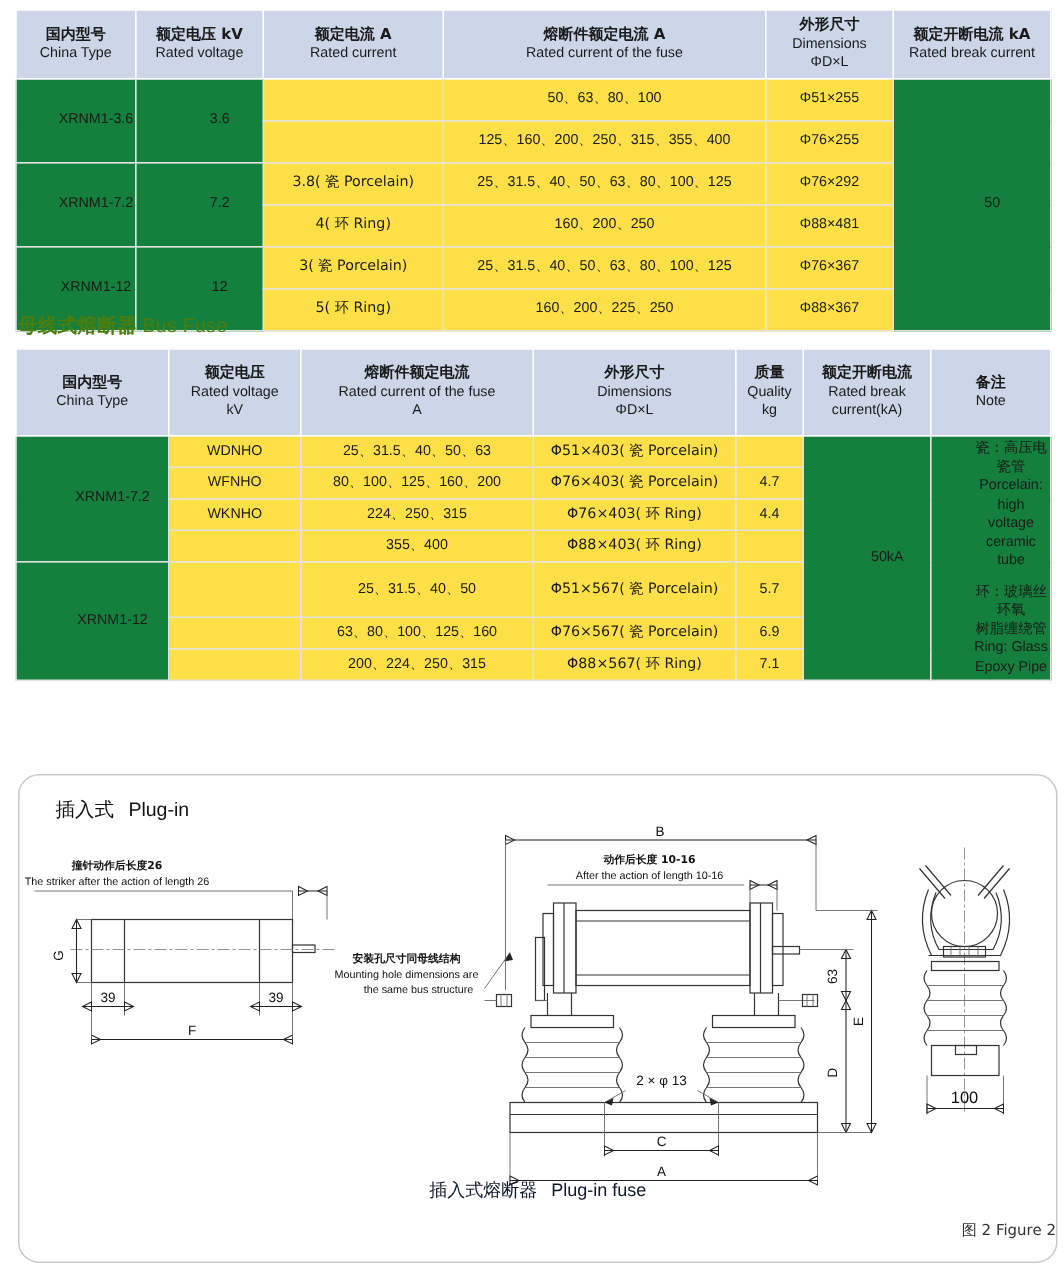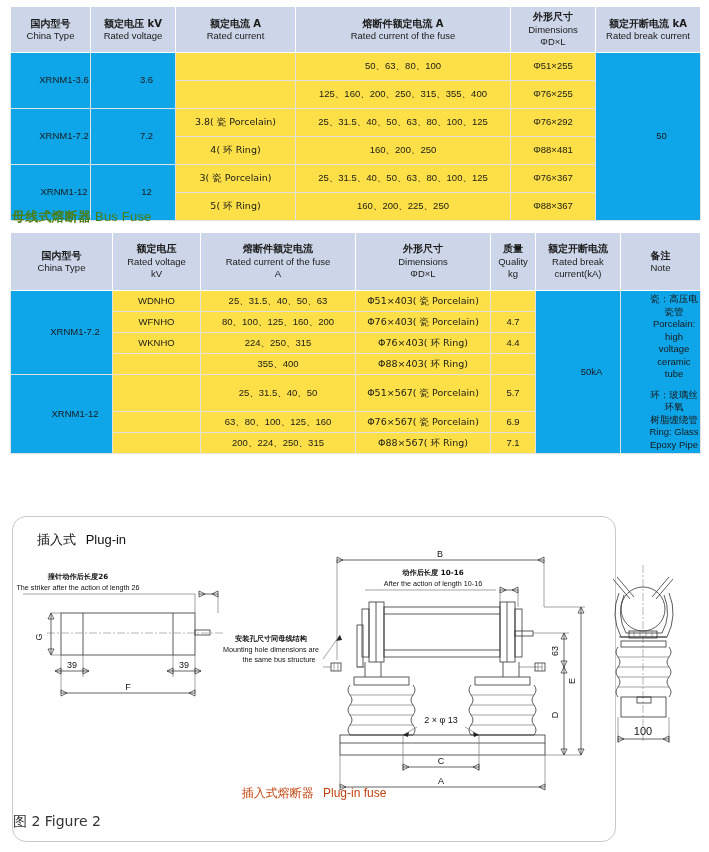--- a/index.html
+++ b/index.html
@@ -29,21 +29,21 @@
     padding: 2px 1px;
     font-weight: normal;
   }
   table.spec thead th {
     background: #ccd6e8;
     color: #1a1a1a;
     height: 46px;
     border-bottom: 1px solid #ffffff;
   }
   table.spec tbody td { background: #fde047; }
-  table.spec tbody td.shade { background: #0ea5e9; padding-left: 28px; }
+  table.spec tbody td.shade { background: #15803d; padding-left: 28px; }
   table.spec tbody tr td { border: 1px solid #e2e2e2; }
   table.spec tbody tr td.shade { border-color: #e2e2e2; }
   .cjk { font-family: "DejaVu Sans", "Liberation Sans", sans-serif; }
   .hdr-cjk { display:block; font-weight: bold; font-size: 10px; }
   .hdr-en { display:block; font-size: 9.5px; }
 
   #table1 { position: absolute; top: 6px; left: 0; }
   #table1 table.spec tbody td { height: 28px; }
 
   
@@ -69,46 +69,46 @@
     color: #24609f;
     font-weight: bold;
     letter-spacing: .2px;
   }
   .sec-title-blue .en { font-weight: bold; margin-left: 8px; }
 
   
   .panel {
     position: absolute;
     left: 12px; top: 516px;
-    width: 604px; height: 326px;
+    width: 693px; height: 326px;
     border: 1px solid #c9c9c9;
     border-radius: 14px;
     background: #ffffff;
   }
   .panel-title {
     position: absolute;
     left: 24px; top: 14px;
     font-size: 13px;
     color: #111111;
   }
   .panel-title .en { margin-left: 6px; }
 
   .caption-main {
     position: absolute;
     left: 0; right: 0; top: 268px;
     text-align: center;
     font-size: 12px;
-    color: #c2410c;
+    color: #0f172a;
   }
   .caption-main .en { margin-left: 6px; }
   .caption-sub {
     position: absolute;
     left: 0; right: 0; top: 296px;
-    text-align: left;
-    font-size: 14px;
+    text-align: right;
+    font-size: 10px;
     color: #333;
   }
   svg { display: block; }
   .lbl { font-family: "Liberation Sans", sans-serif; font-size: 9px; fill: #111; }
   .lbl-sm { font-family: "Liberation Sans", sans-serif; font-size: 7.2px; fill: #111; }
   .lbl-cjk { font-family: "DejaVu Sans", sans-serif; font-size: 7.2px; fill: #111; font-weight: bold; }
   .ln { stroke: #333; stroke-width: .8; fill: none; }
   .ln-thin { stroke: #666; stroke-width: .6; fill: none; }
   .dim { stroke: #222; stroke-width: .7; fill: none; }
   .ctr { stroke: #888; stroke-width: .6; fill: none; stroke-dasharray: 8 2 2 2; }

